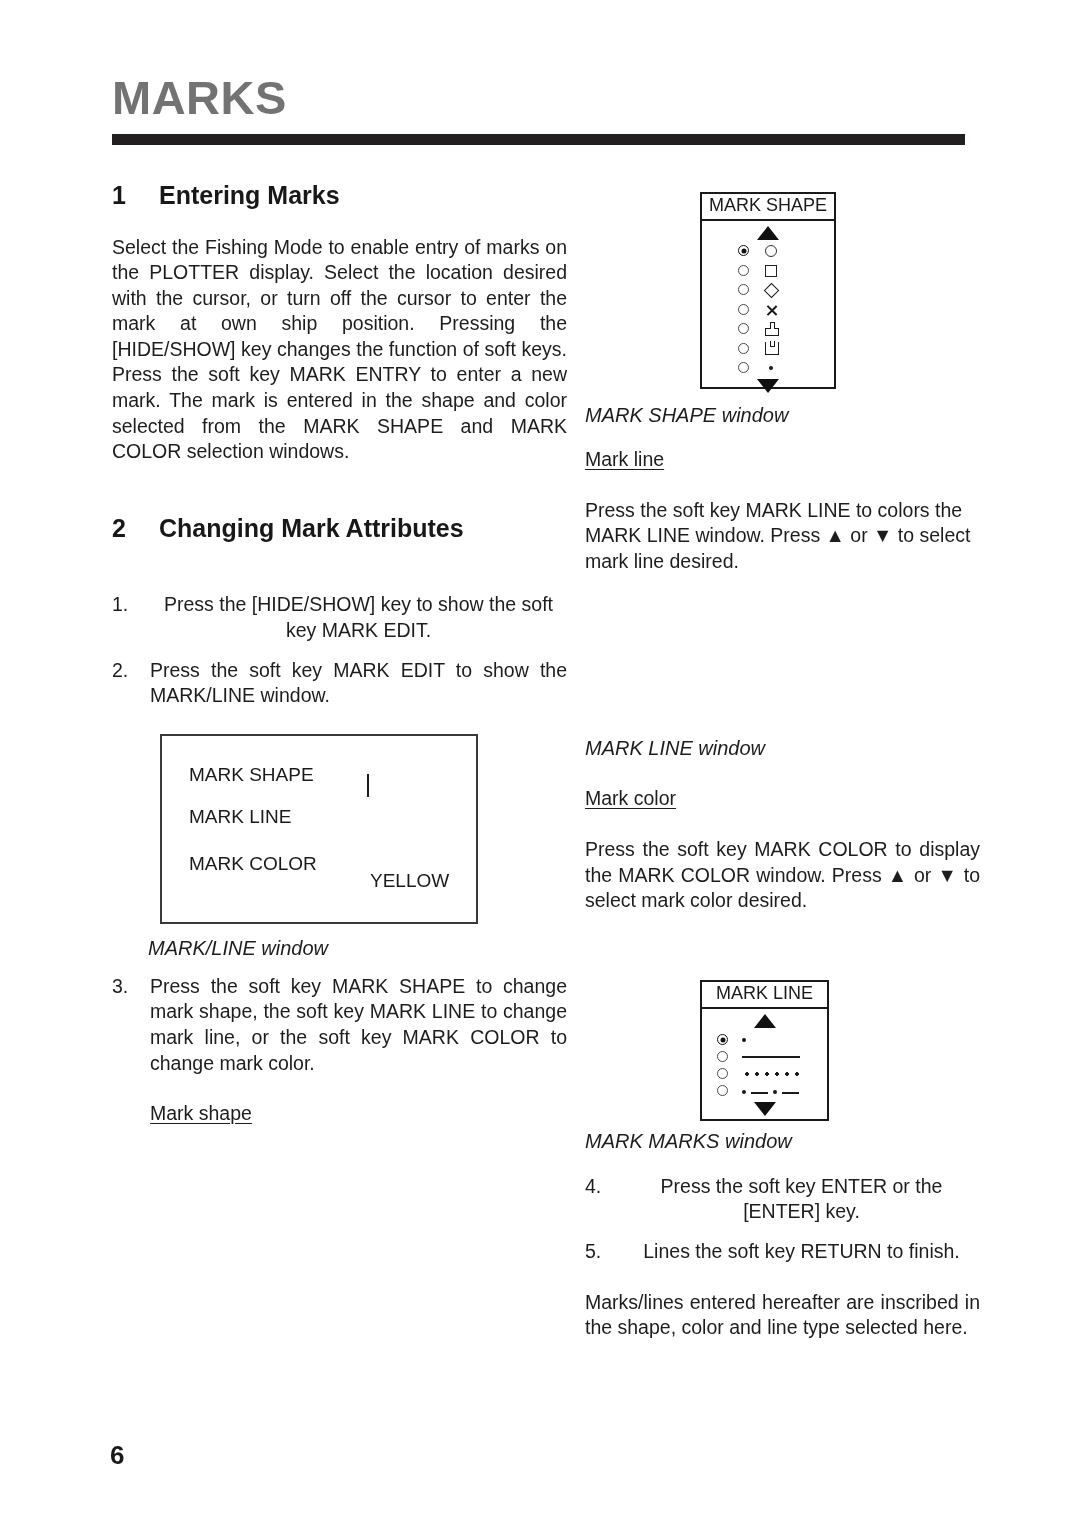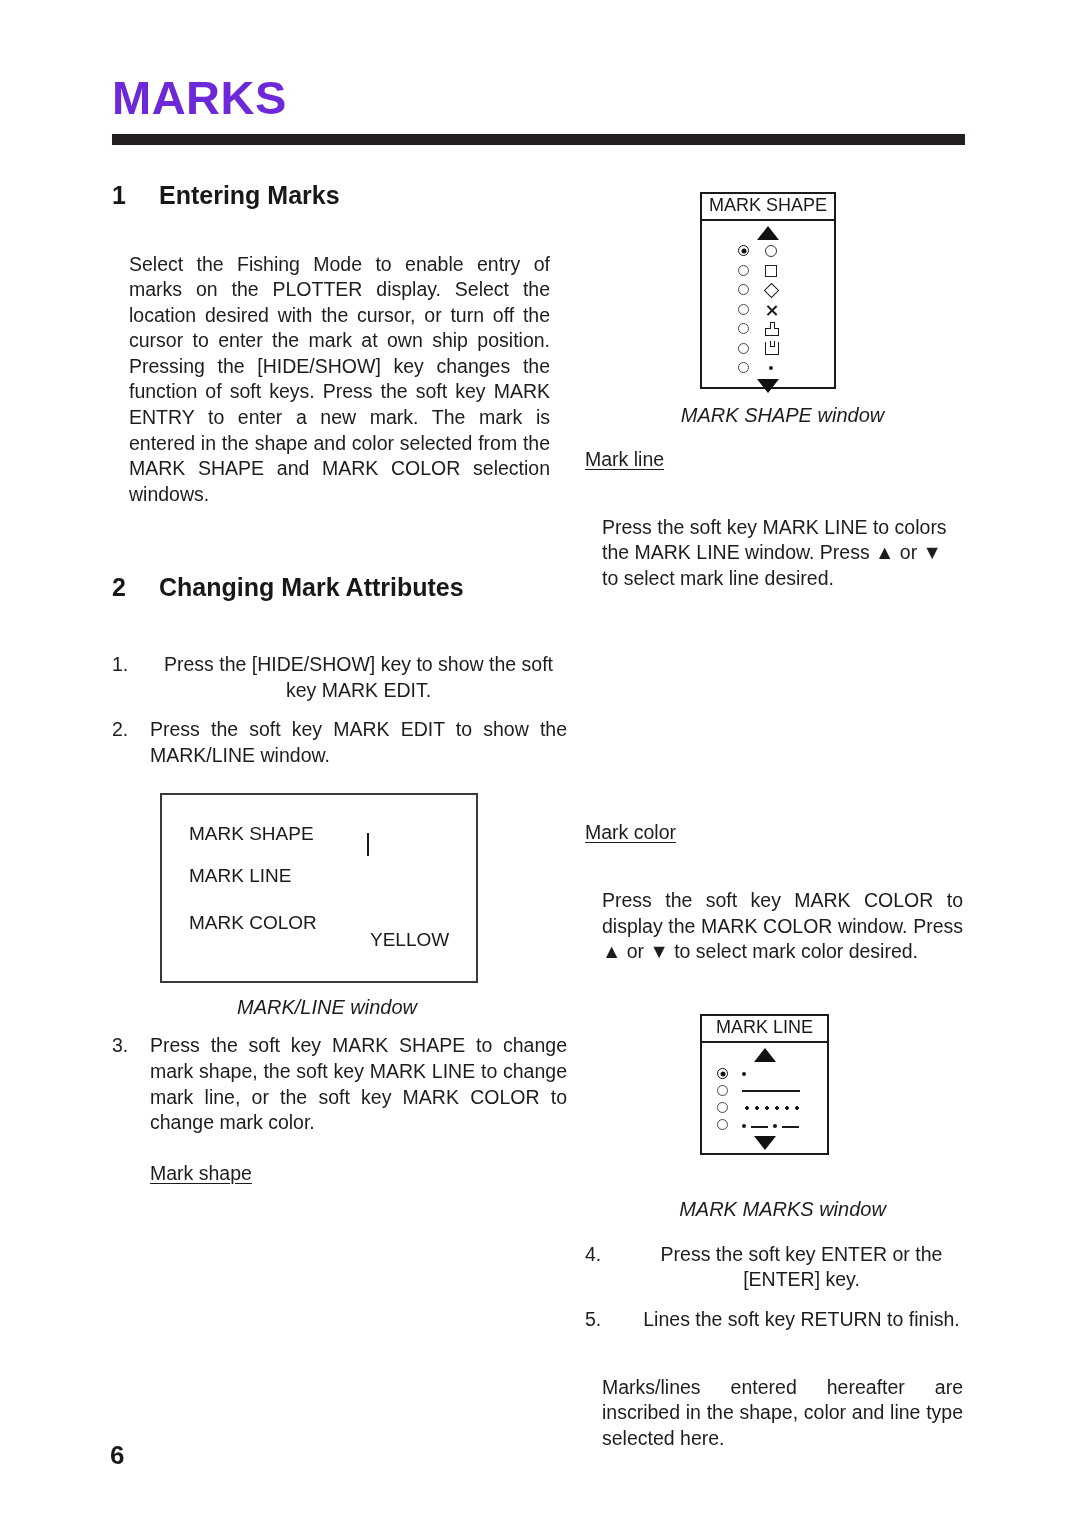--- a/index.html
+++ b/index.html
@@ -25,21 +25,21 @@
 
   
   .doc-title {
     position: absolute;
     left: 112px;
     top: 74px;
     font-size: 47px;
     font-weight: bold;
     letter-spacing: 0.5px;
     line-height: 1.0;
-    color: #6d28d9;
+    color: #737373;
   }
   .title-rule {
     position: absolute;
     left: 112px;
     top: 134px;
     width: 853px;
     height: 11px;
     background: #231f20;
   }
 
@@ -67,21 +67,21 @@
   }
   h2.sec .num {
     display: inline-block;
     width: 47px;
     flex: 0 0 47px;
   }
 
   p.body {
     font-size: 19.5px;
     line-height: 25.6px;
-    margin: 17px;
+    margin: 0;
     text-align: justify;
     color: #1d1d1d;
   }
   p.body.nojust { text-align: left; }
 
   .gap-sm { height: 14px; }
   .gap-md { height: 25px; }
   .gap-xl { height: 50px; }
 
   
@@ -109,21 +109,20 @@
     text-decoration: underline;
     text-underline-offset: 3px;
     color: #1d1d1d;
   }
 
   .indent { margin-left: 38px; }
 
   .caption {
     font-size: 20px;
     font-style: italic;
-    text-align: center;
     color: #1d1d1d;
     line-height: 1.2;
   }
 
   
   .win {
     border: 2.5px solid #1a1a1a;
     background: #fff;
     box-sizing: border-box;
   }
@@ -396,21 +395,21 @@
         </div>
 
         <div class="ml-row ml-label" style="top:70px;">MARK LINE</div>
         <div class="ml-row ml-val" style="top:82px;left:215px;">
           <span class="ml-dot"></span>
         </div>
 
         <div class="ml-row ml-label" style="top:117px;">MARK COLOR</div>
         <div class="ml-row ml-val" style="top:117px;left:208px;">YELLOW</div>
       </div>
-      <div class="caption" style="position:absolute;top:202px;left:56px;width:318px;">MARK/LINE window</div>
+      <div class="caption" style="position:absolute;top:202px;left:36px;width:318px;">MARK/LINE window</div>
     </div>
 
     <div class="numitem">
       <span class="n">3.</span>
       <span class="t">Press the soft key MARK SHAPE to change mark shape, the soft key MARK LINE to change mark line, or the soft key MARK COLOR to change mark color.</span>
     </div>
 
     <div class="gap-md"></div>
 
     <div class="indent subhead" style="display:inline-block;">Mark shape</div>
@@ -523,20 +522,21 @@
                   <i style="left:9px;top:3px;width:17px;height:2px;"></i>
                   <i style="left:31px;top:1.5px;width:4px;height:4px;border-radius:50%;"></i>
                   <i style="left:40px;top:3px;width:17px;height:2px;"></i>
                 </span>
               </span>
             </div>
             <div class="arrow-down"></div>
           </div>
         </div>
       </div>
+      <div class="caption" style="position:absolute;top:162px;left:0;width:395px;">MARK LINE window</div>
     </div>
 
     <div class="subhead" style="display:inline-block;">Mark color</div>
 
     <div class="gap-md"></div>
 
     <p class="body">Press the soft key MARK COLOR to display the MARK COLOR window. Press ▲ or ▼ to select mark color desired.</p>
 
     
     <div style="position:relative;height:260px;">

